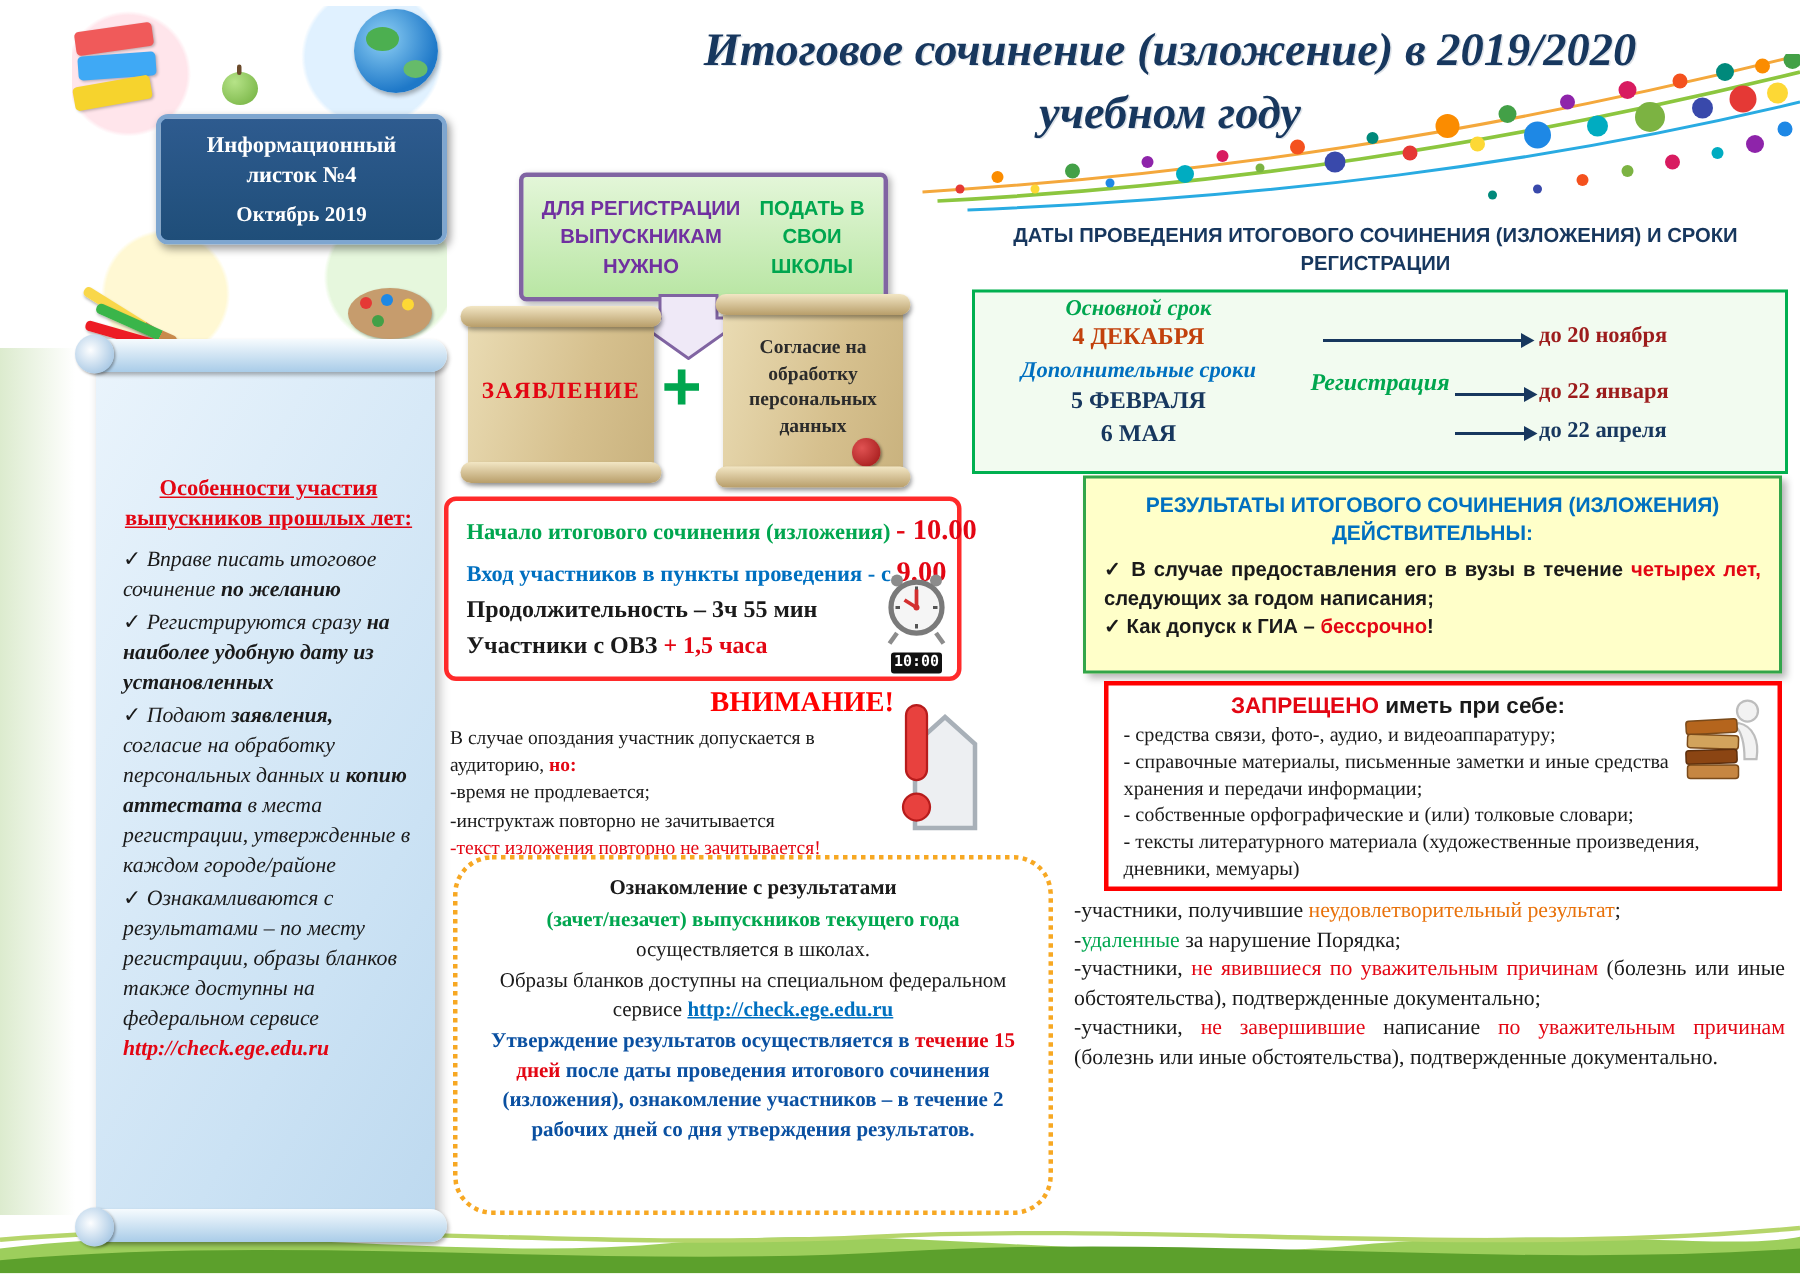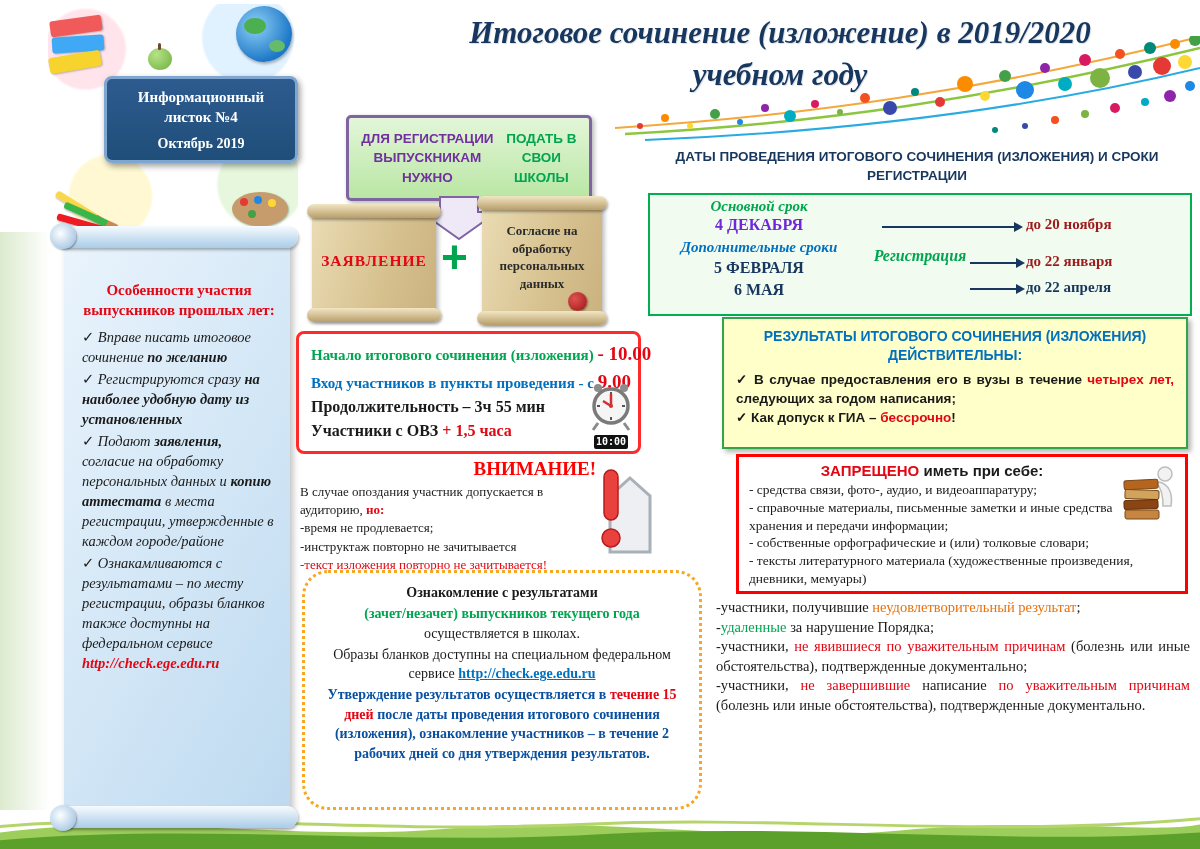--- a/index.html
+++ b/index.html
@@ -84,21 +84,21 @@
   .wax-seal{position:absolute;right:15px;bottom:10px;width:19px;height:19px;border-radius:50%;
      background:radial-gradient(circle at 35% 35%,#E05252,#9B1313);box-shadow:1px 1px 2px rgba(0,0,0,.4);}
 
   
   .dates-title{position:absolute;left:642px;top:148px;width:550px;text-align:center;
      font-family:"Liberation Sans",sans-serif;font-weight:700;font-size:13.5px;line-height:1.4;color:#17375E;}
   .dates-box{position:absolute;left:648px;top:193px;width:540px;height:119px;
      background:#F2FBF0;border:2px solid #00B050;}
   .dates-box .row{position:absolute;left:0;width:218px;text-align:center;}
   .d-main-label{top:3px;color:#00A64F;font-weight:700;font-style:italic;font-size:15px;}
-  .d-date-main{top:21px;color:#6d28d9;font-weight:700;font-size:16px;}
+  .d-date-main{top:21px;color:#c2410c;font-weight:700;font-size:16px;}
   .d-add-label{top:44px;color:#0070C0;font-weight:700;font-style:italic;font-size:15px;}
   .d-date-feb{top:64px;color:#17375E;font-weight:700;font-size:16px;}
   .d-date-may{top:86px;color:#17375E;font-weight:700;font-size:16px;}
   .d-reg{position:absolute;left:218px;top:52px;width:104px;text-align:center;
      color:#00A64F;font-weight:700;font-style:italic;font-size:16px;}
   .d-arrow{position:absolute;height:2px;background:#17375E;}
   .d-arrow::after{content:"";position:absolute;right:-9px;top:-4px;
      border-left:9px solid #17375E;border-top:5px solid transparent;border-bottom:5px solid transparent;}
   .a1{left:232px;top:31px;width:132px}
   .a2{left:320px;top:67px;width:46px}
@@ -151,21 +151,21 @@
      background:linear-gradient(120deg,#EAF4FC,#CBE2F4 70%,#BDD9EF);border-radius:10px;
      box-shadow:3px 4px 7px rgba(0,0,0,.25);padding:48px 14px 20px 18px;}
   .blue-scroll::before{content:"";position:absolute;left:-8px;right:-8px;top:-6px;height:22px;
      background:linear-gradient(#F6FBFE,#A9CCE8);border-radius:11px;box-shadow:1px 2px 3px rgba(0,0,0,.3);}
   .blue-scroll::after{content:"";position:absolute;left:-8px;right:-8px;bottom:-6px;height:22px;
      background:linear-gradient(#F6FBFE,#A9CCE8);border-radius:11px;box-shadow:1px 2px 3px rgba(0,0,0,.3);}
   .curl{position:absolute;width:26px;height:26px;border-radius:50%;
      background:radial-gradient(circle at 40% 40%,#FDFEFF,#8FB8DC);box-shadow:1px 1px 2px rgba(0,0,0,.35);z-index:2;}
   .curl-top{left:-14px;top:-9px}.curl-bottom{left:-14px;bottom:-9px}
   .pg-title{text-align:center;color:#E30613;font-weight:700;font-size:15px;line-height:1.35;
-     margin-bottom:6px;}
+     text-decoration:underline;margin-bottom:6px;margin-top:36px;}
   .pg-item{font-size:14.5px;line-height:1.38;margin-bottom:2px;}
 </style>
 </head>
 <body>
 
 <div class="page">
 
   <svg class="confetti" viewBox="0 0 645 116">
     <path d="M70,98 C260,88 440,62 645,12" fill="none" stroke="#8CC63F" stroke-width="2.5"></path>
     <path d="M90,104 C290,96 470,74 645,32" fill="none" stroke="#29ABE2" stroke-width="2"></path>

